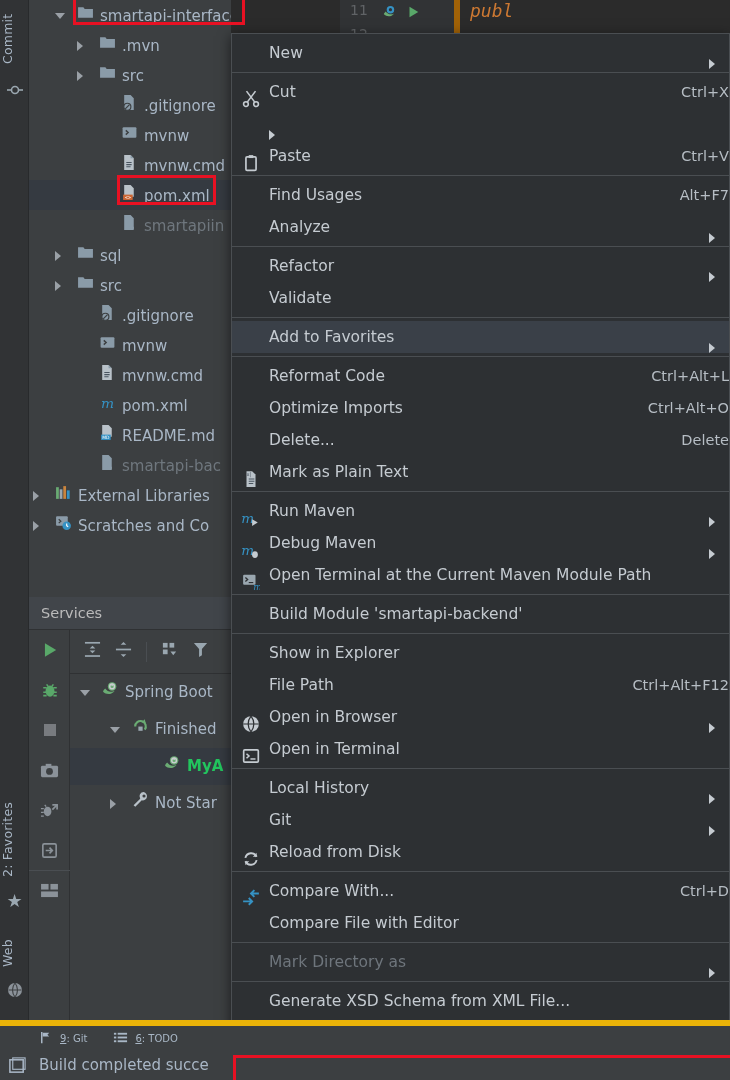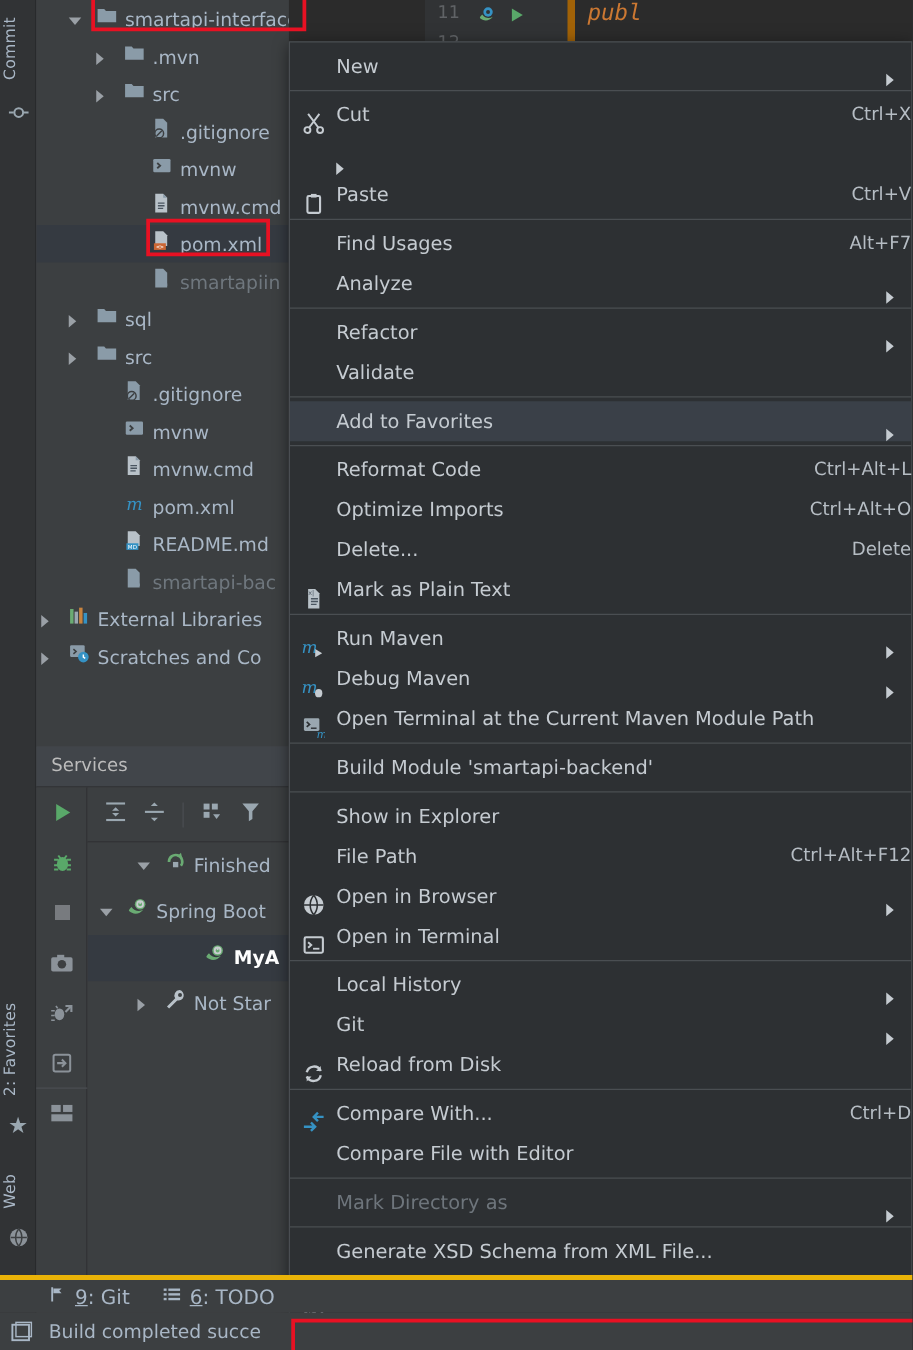--- a/index.html
+++ b/index.html
@@ -61,28 +61,28 @@
     position: absolute; left: 70px; top: 630px; width: 161px; height: 44px;
     background: #3c3f41; border-bottom: 1px solid #2f3133;
     display:flex; align-items:center; gap: 14px; padding-left: 14px;
   }
   .svctree {
     position: absolute; left: 70px; top: 674px; width: 161px; height: 346px;
     background: #3c3f41; overflow: hidden;
   }
   .svcrow { height: 37px; line-height: 37px; white-space: nowrap; color:#a9b7c6; font-size: 15px; }
   .svcrow.sel { background: #353a41; }
-  .svcrow b { color:#ffffff; }
+  .svcrow b { color:#22c55e; }
 
   
   .statusbar1 {
     position: absolute; left: 0; top: 1020px; width: 730px; height: 30px;
-    background: #3c3f41; border-top: 4px solid #eab308;
+    background: #3c3f41; border-top: 6px solid #eab308;
     display:flex; align-items:center; gap: 26px; padding-left: 38px;
-    color:#a9b7c6; font-size: 16px;
+    color:#a9b7c6; font-size: 10px;
   }
   .statusbar2 {
     position: absolute; left: 0; top: 1050px; width: 730px; height: 30px;
     background: #3c3f41;
     display:flex; align-items:center; gap: 12px; padding-left: 8px;
     color:#a9b7c6; font-size: 15px;
   }
   .sbitem { display:flex; align-items:center; gap:7px; cursor:default; }
   .u { text-decoration: underline; }
 
@@ -322,31 +322,31 @@
     </span>
     <span>
       <svg width="17" height="17" viewBox="0 0 18 18">
           <path d="M2 2h14l-5.5 6.5V15l-3 2V8.5z" fill="#9aa7b0"></path>
         </svg>
     </span>
   </div>
 
   <div class="svctree">
     <div id="svc-rows">
-        <div class="svcrow"><span style="display:inline-block;width:40px"></span><span style="display:inline-block;width:22px;vertical-align:middle;"><span class="arrow-d"></span></span><span class="ficon"><svg width="17" height="17" viewBox="0 0 16 16">
-              <path d="M3 9a5 5 0 119 2.8" stroke="#6aab73" stroke-width="2" fill="none"></path>
-              <path d="M12 2l1 4-4-1z" fill="#6aab73"></path>
-              <rect x="6" y="9" width="4" height="4" fill="#9aa7b0"></rect>
-            </svg></span><span class="lbl">Finished</span></div>
         <div class="svcrow"><span style="display:inline-block;width:10px"></span><span style="display:inline-block;width:22px;vertical-align:middle;"><span class="arrow-d"></span></span><span class="ficon"><svg width="17" height="17" viewBox="0 0 16 16">
               <path d="M1 11c3 3 8 3 11-1-3 2-7 1-9-2-1 1-2 2-2 3z" fill="#6aab73"></path>
               <circle cx="9.5" cy="6" r="4" fill="#6aab73"></circle>
               <circle cx="9.5" cy="6" r="2.2" fill="none" stroke="#c9ccd0" stroke-width="1.4"></circle>
               <path d="M9.5 3.6v2" stroke="#c9ccd0" stroke-width="1.3"></path>
             </svg></span><span class="lbl">Spring Boot</span></div>
+        <div class="svcrow"><span style="display:inline-block;width:40px"></span><span style="display:inline-block;width:22px;vertical-align:middle;"><span class="arrow-d"></span></span><span class="ficon"><svg width="17" height="17" viewBox="0 0 16 16">
+              <path d="M3 9a5 5 0 119 2.8" stroke="#6aab73" stroke-width="2" fill="none"></path>
+              <path d="M12 2l1 4-4-1z" fill="#6aab73"></path>
+              <rect x="6" y="9" width="4" height="4" fill="#9aa7b0"></rect>
+            </svg></span><span class="lbl">Finished</span></div>
         <div class="svcrow sel"><span style="display:inline-block;width:72px"></span><span style="display:inline-block;width:22px;vertical-align:middle;"></span><span class="ficon"><svg width="17" height="17" viewBox="0 0 16 16">
               <path d="M1 11c3 3 8 3 11-1-3 2-7 1-9-2-1 1-2 2-2 3z" fill="#6aab73"></path>
               <circle cx="9.5" cy="6" r="4" fill="#6aab73"></circle>
               <circle cx="9.5" cy="6" r="2.2" fill="none" stroke="#c9ccd0" stroke-width="1.4"></circle>
               <path d="M9.5 3.6v2" stroke="#c9ccd0" stroke-width="1.3"></path>
             </svg></span><b>MyA</b></div>
         <div class="svcrow"><span style="display:inline-block;width:40px"></span><span style="display:inline-block;width:22px;vertical-align:middle;"><span class="arrow-r"></span></span><span class="ficon"><svg width="17" height="17" viewBox="0 0 16 16">
               <path d="M11 1a4 4 0 00-3.3 6.2L1.5 13.3l1.6 1.6 6.1-6.1A4 4 0 1011 1z" fill="#b9c2c9"></path>
               <circle cx="11.3" cy="4.7" r="1.5" fill="#3c3f41"></circle>
             </svg></span><span class="lbl">Not Star</span></div>

